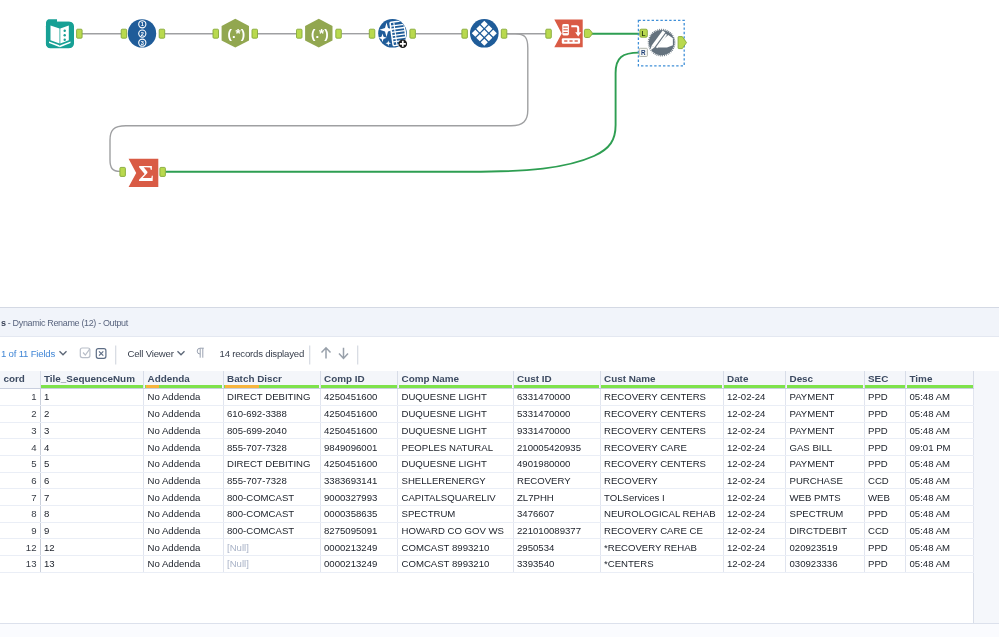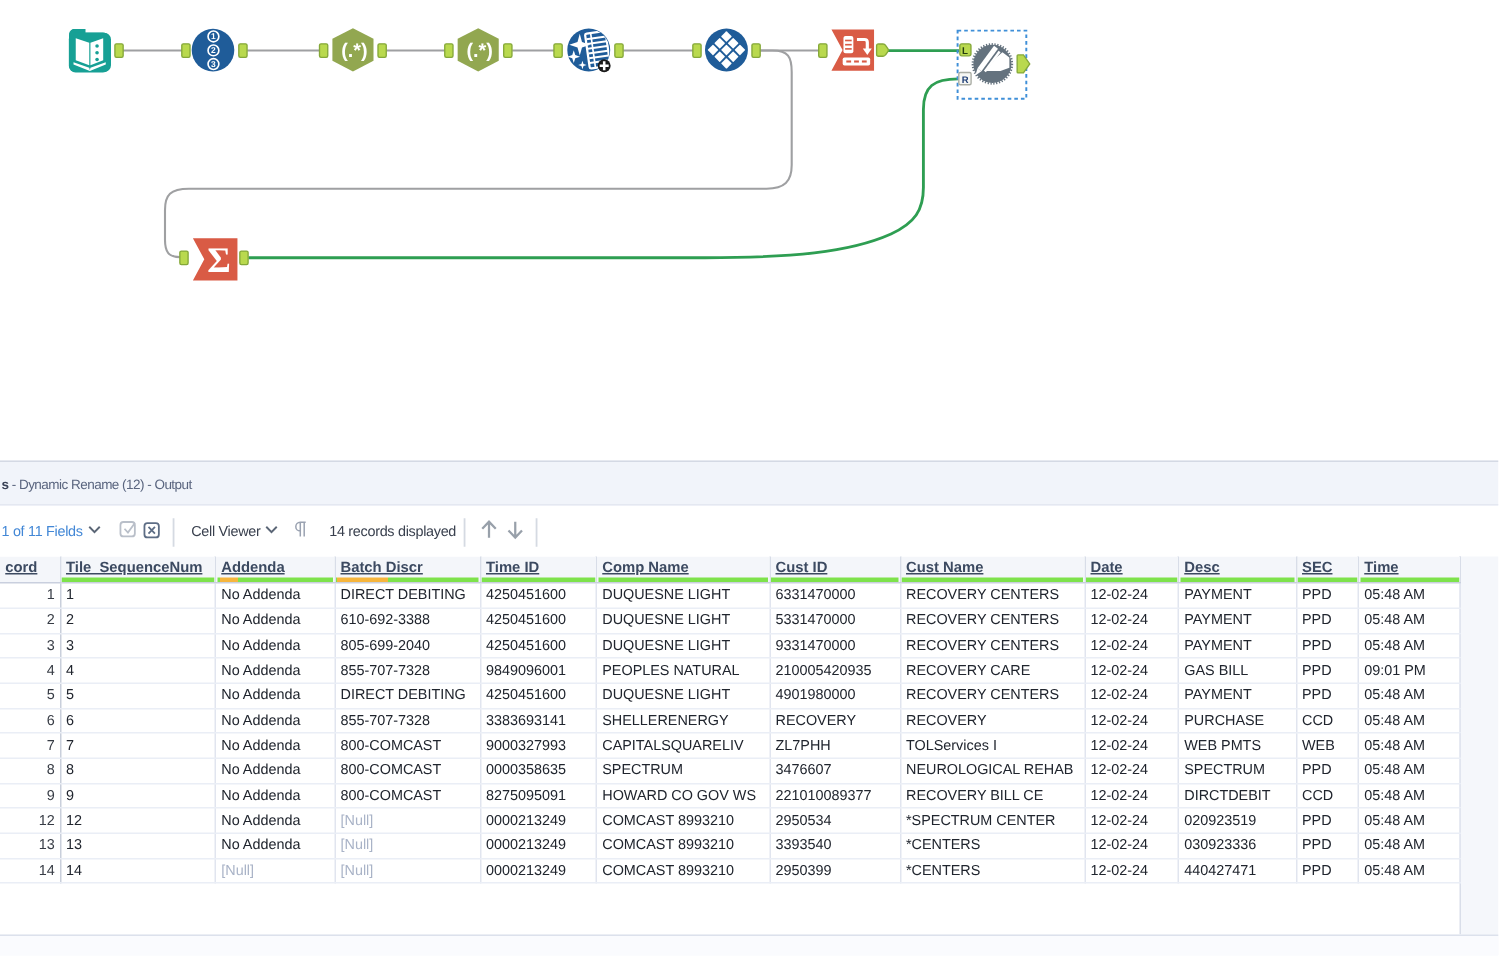--- a/index.html
+++ b/index.html
@@ -8,21 +8,21 @@
 #panel { position:absolute; left:0; top:307px; width:999px; height:257px; background:#fff; }
 #ptitle { position:absolute; left:0; top:0; width:999px; height:30px; background:#f1f4fa; border-top:1px solid #d4d9e4; border-bottom:1px solid #e4e8f1;
   font-size:9px; letter-spacing:-0.35px; color:#5a657f; line-height:31px; padding-left:1px; }
 #ptitle b { color:#3a4257; }
 #tbar { position:absolute; left:0; top:30px; }
 #grid { position:absolute; left:0; top:64px; width:999px; height:266px; background:#f5f7fb; }
 #gridbg { position:absolute; left:0; top:0; width:974px; height:252px; background:#fff; border-right:1px solid #d9dee9;}
 #gridbot { position:absolute; left:0; top:251.5px; width:999px; height:15px; background:#fafbfe; border-top:1px solid #dce1ec; }
 table { border-collapse:collapse; table-layout:fixed; width:973.5px; font-size:9.6px; position:absolute; left:0; top:0; }
 th { position:relative; height:17px; background:#f4f6fa; border-right:1px solid #d8dde8; border-bottom:1px solid #c9cfde;
-  font-size:9.9px; font-weight:bold; color:#3c4a61; text-align:left; padding:0 0 2px 3.5px; white-space:nowrap; overflow:hidden;text-decoration:underline; }
+  font-size:9.9px; font-weight:bold; color:#3c4a61; text-align:left; padding:0 0 2px 3.5px; white-space:nowrap; overflow:hidden; }
 th.q::after, th.qo1::after, th.qo2::after { content:""; position:absolute; left:0.5px; right:0.5px; bottom:0; height:2.2px; background:#7ee24b; }
 th.qo1::after { background:linear-gradient(to right,#7ee24b 0 1.5px,#f6b53d 1.5px 14px,#7ee24b 14px); }
 th.qo2::after { background:linear-gradient(to right,#7ee24b 0 1px,#f6b53d 1px 35px,#7ee24b 35px); }
 td { height:16.68px; border-right:1px solid #e1e5ef; border-bottom:1px solid #eaeef6; padding:0 0 0 3.5px;
   color:#20252e; white-space:nowrap; overflow:hidden; }
 td.g { text-align:right; padding:0 3px 0 0; color:#373c45; border-right:1px solid #c9cfdb; }
 td.n { color:#a9b3c7; }
 tr:nth-child(2) td { height:17.6px; }
 </style></head>
 <body>
@@ -192,21 +192,21 @@
             <col style="width:78.5px">
             <col style="width:41.5px">
             <col style="width:68px">
           </colgroup>
 <tbody>
             <tr>
               <th class="r0">cord</th>
               <th class="q">Tile_SequenceNum</th>
               <th class="qo1">Addenda</th>
               <th class="qo2">Batch Discr</th>
-              <th class="q">Time ID</th>
+              <th class="q">Comp ID</th>
               <th class="q">Comp Name</th>
               <th class="q">Cust ID</th>
               <th class="q">Cust Name</th>
               <th class="q">Date</th>
               <th class="q">Desc</th>
               <th class="q">SEC</th>
               <th class="q">Time</th>
             </tr>
 <tr>
               <td class="g">1</td>
@@ -321,65 +321,51 @@
               <td>05:48 AM</td>
             </tr>
 <tr>
               <td class="g">9</td>
               <td>9</td>
               <td>No Addenda</td>
               <td>800-COMCAST</td>
               <td>8275095091</td>
               <td>HOWARD CO GOV WS</td>
               <td>221010089377</td>
-              <td>RECOVERY BILL CE</td>
+              <td>RECOVERY CARE CE</td>
               <td>12-02-24</td>
               <td>DIRCTDEBIT</td>
               <td>CCD</td>
               <td>05:48 AM</td>
             </tr>
 <tr>
               <td class="g">12</td>
               <td>12</td>
               <td>No Addenda</td>
               <td class="n">[Null]</td>
               <td>0000213249</td>
               <td>COMCAST 8993210</td>
               <td>2950534</td>
-              <td>*SPECTRUM CENTER</td>
+              <td>*RECOVERY REHAB</td>
               <td>12-02-24</td>
               <td>020923519</td>
               <td>PPD</td>
               <td>05:48 AM</td>
             </tr>
 <tr>
               <td class="g">13</td>
               <td>13</td>
               <td>No Addenda</td>
               <td class="n">[Null]</td>
               <td>0000213249</td>
               <td>COMCAST 8993210</td>
               <td>3393540</td>
               <td>*CENTERS</td>
               <td>12-02-24</td>
               <td>030923336</td>
-              <td>PPD</td>
-              <td>05:48 AM</td>
-            </tr>
-<tr>
-              <td class="g">14</td>
-              <td>14</td>
-              <td class="n">[Null]</td>
-              <td class="n">[Null]</td>
-              <td>0000213249</td>
-              <td>COMCAST 8993210</td>
-              <td>2950399</td>
-              <td>*CENTERS</td>
-              <td>12-02-24</td>
-              <td>440427471</td>
               <td>PPD</td>
               <td>05:48 AM</td>
             </tr>
 </tbody>
         </table>
 </div>
 </div>
 </div>
 
 </body></html>

